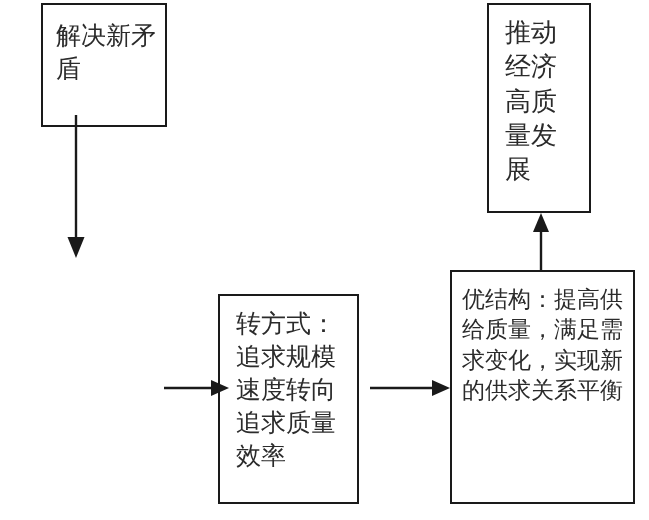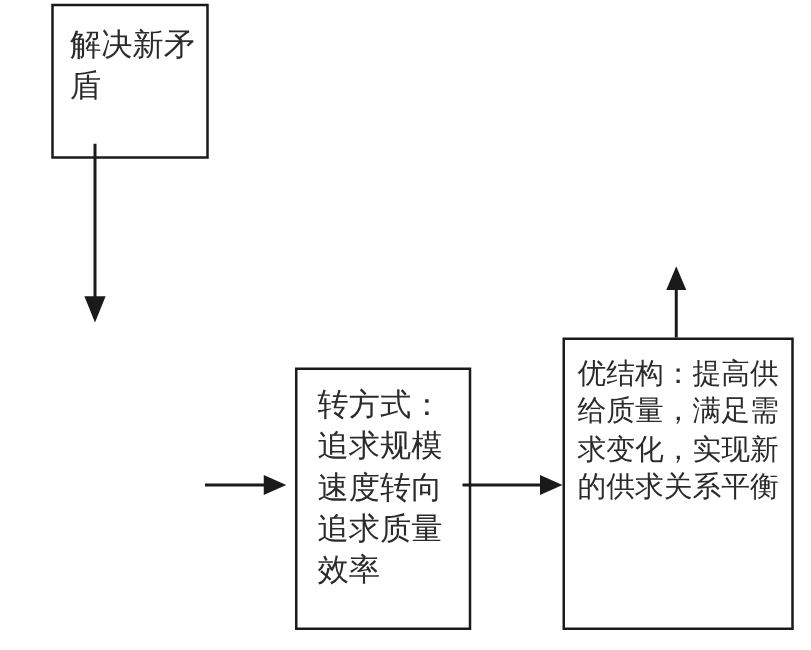--- a/index.html
+++ b/index.html
@@ -46,21 +46,21 @@
   #node-solve-contradiction .txt { width: 104px; }
 
   #node-change-momentum {
     left: 13px;  top: 258px; width: 151px; height: 246px;
     padding: 12px 0 0 16px;
     font-size: 25px;
   }
   #node-change-momentum .txt { width: 118px; }
 
   #node-transform-mode {
-    left: 236px; top: 294px; width: 141px; height: 210px;
+    left: 218px; top: 294px; width: 141px; height: 210px;
     padding: 11px 0 0 16px;
     font-size: 25px;
   }
   #node-transform-mode .txt { width: 110px; }
 
   #node-optimize-structure {
     left: 450px; top: 270px; width: 185px; height: 234px;
     padding: 12px 0 0 10px;
     font-size: 23px;
   }
@@ -88,20 +88,23 @@
 
 
   <div class="node" id="node-transform-mode">
     <span class="txt">转方式：追求规模速度转向追求质量效率</span>
   </div>
 
   <div class="node" id="node-optimize-structure">
     <span class="txt">优结构：提高供给质量，满足需求变化，实现新的供求关系平衡</span>
   </div>
 
+  <div class="node" id="node-promote-development">
+    <span class="txt">推动经济高质量发展</span>
+  </div>
 
   <div class="connector" style="left:60px; top:111px; width:32px; height:148px;">
     <svg width="32" height="148" viewBox="0 0 32 148">
       <line x1="16" y1="4" x2="16" y2="128" stroke="#1a1a1a" stroke-width="2.4"></line>
       <polygon points="16,147 7.5,126 24.5,126" fill="#1a1a1a"></polygon>
     </svg>
   </div>
 
   <div class="connector" style="left:163px; top:375px; width:67px; height:26px;">
     <svg width="67" height="26" viewBox="0 0 67 26">

